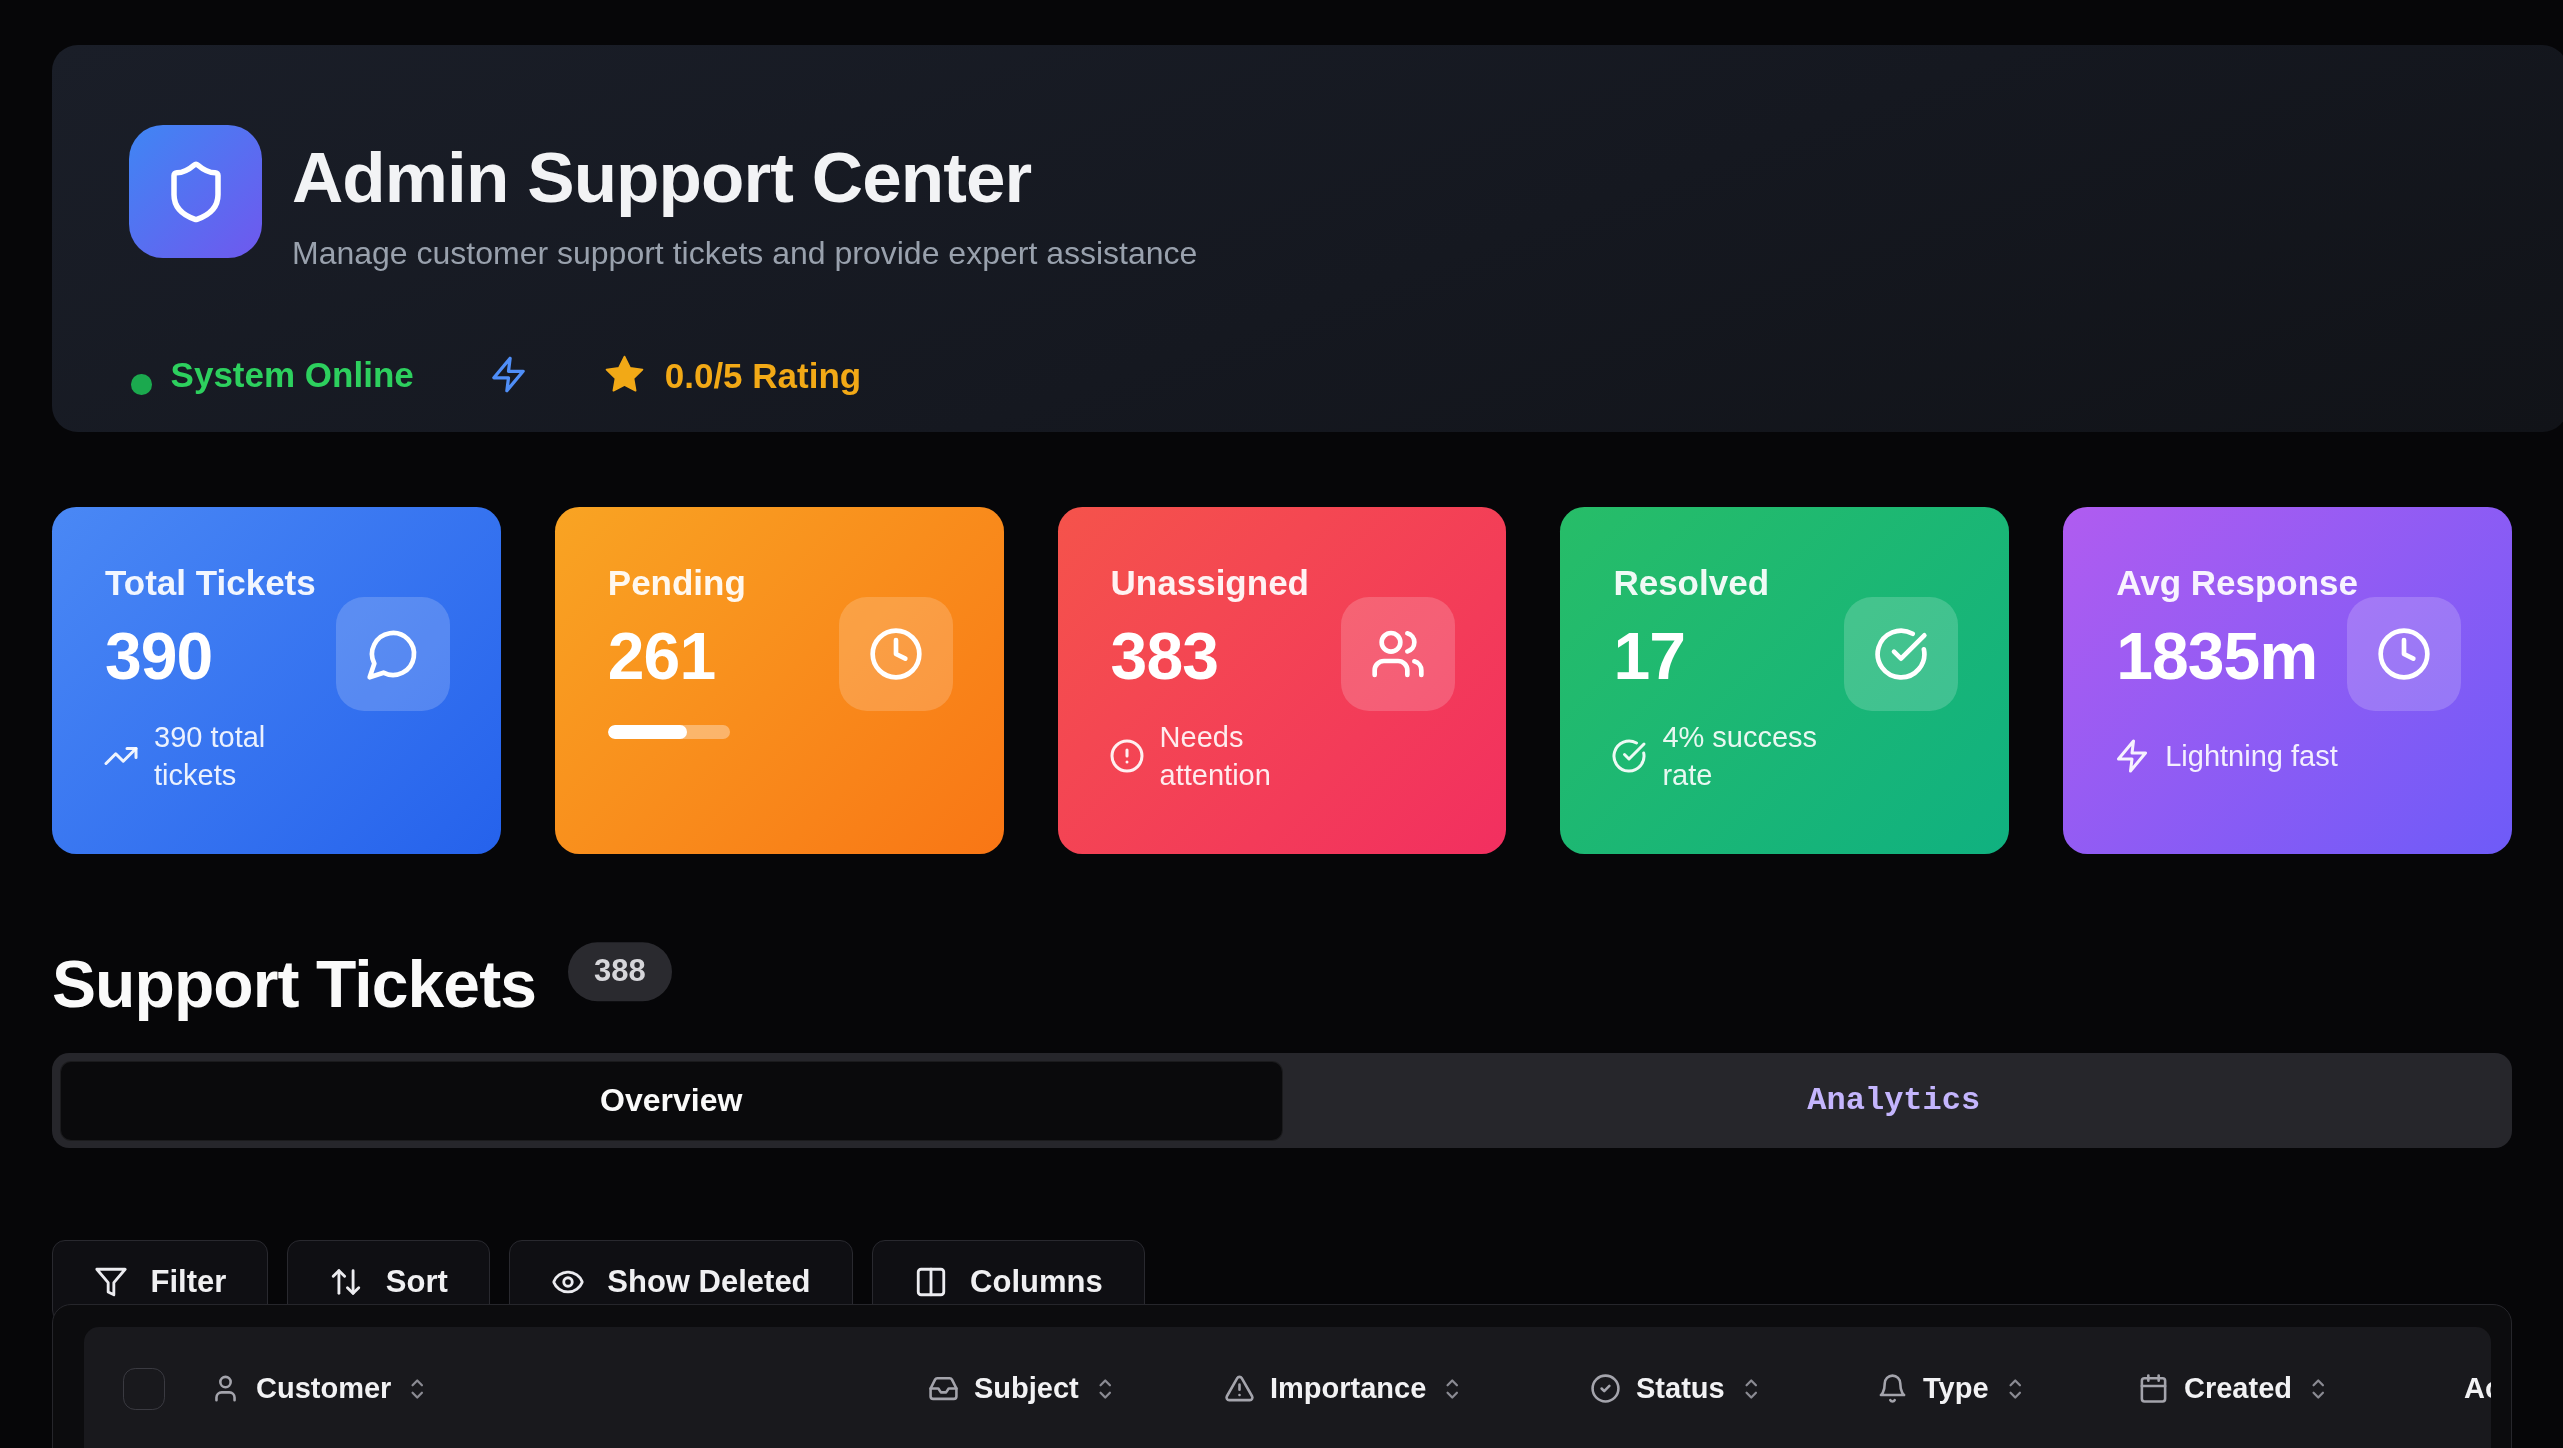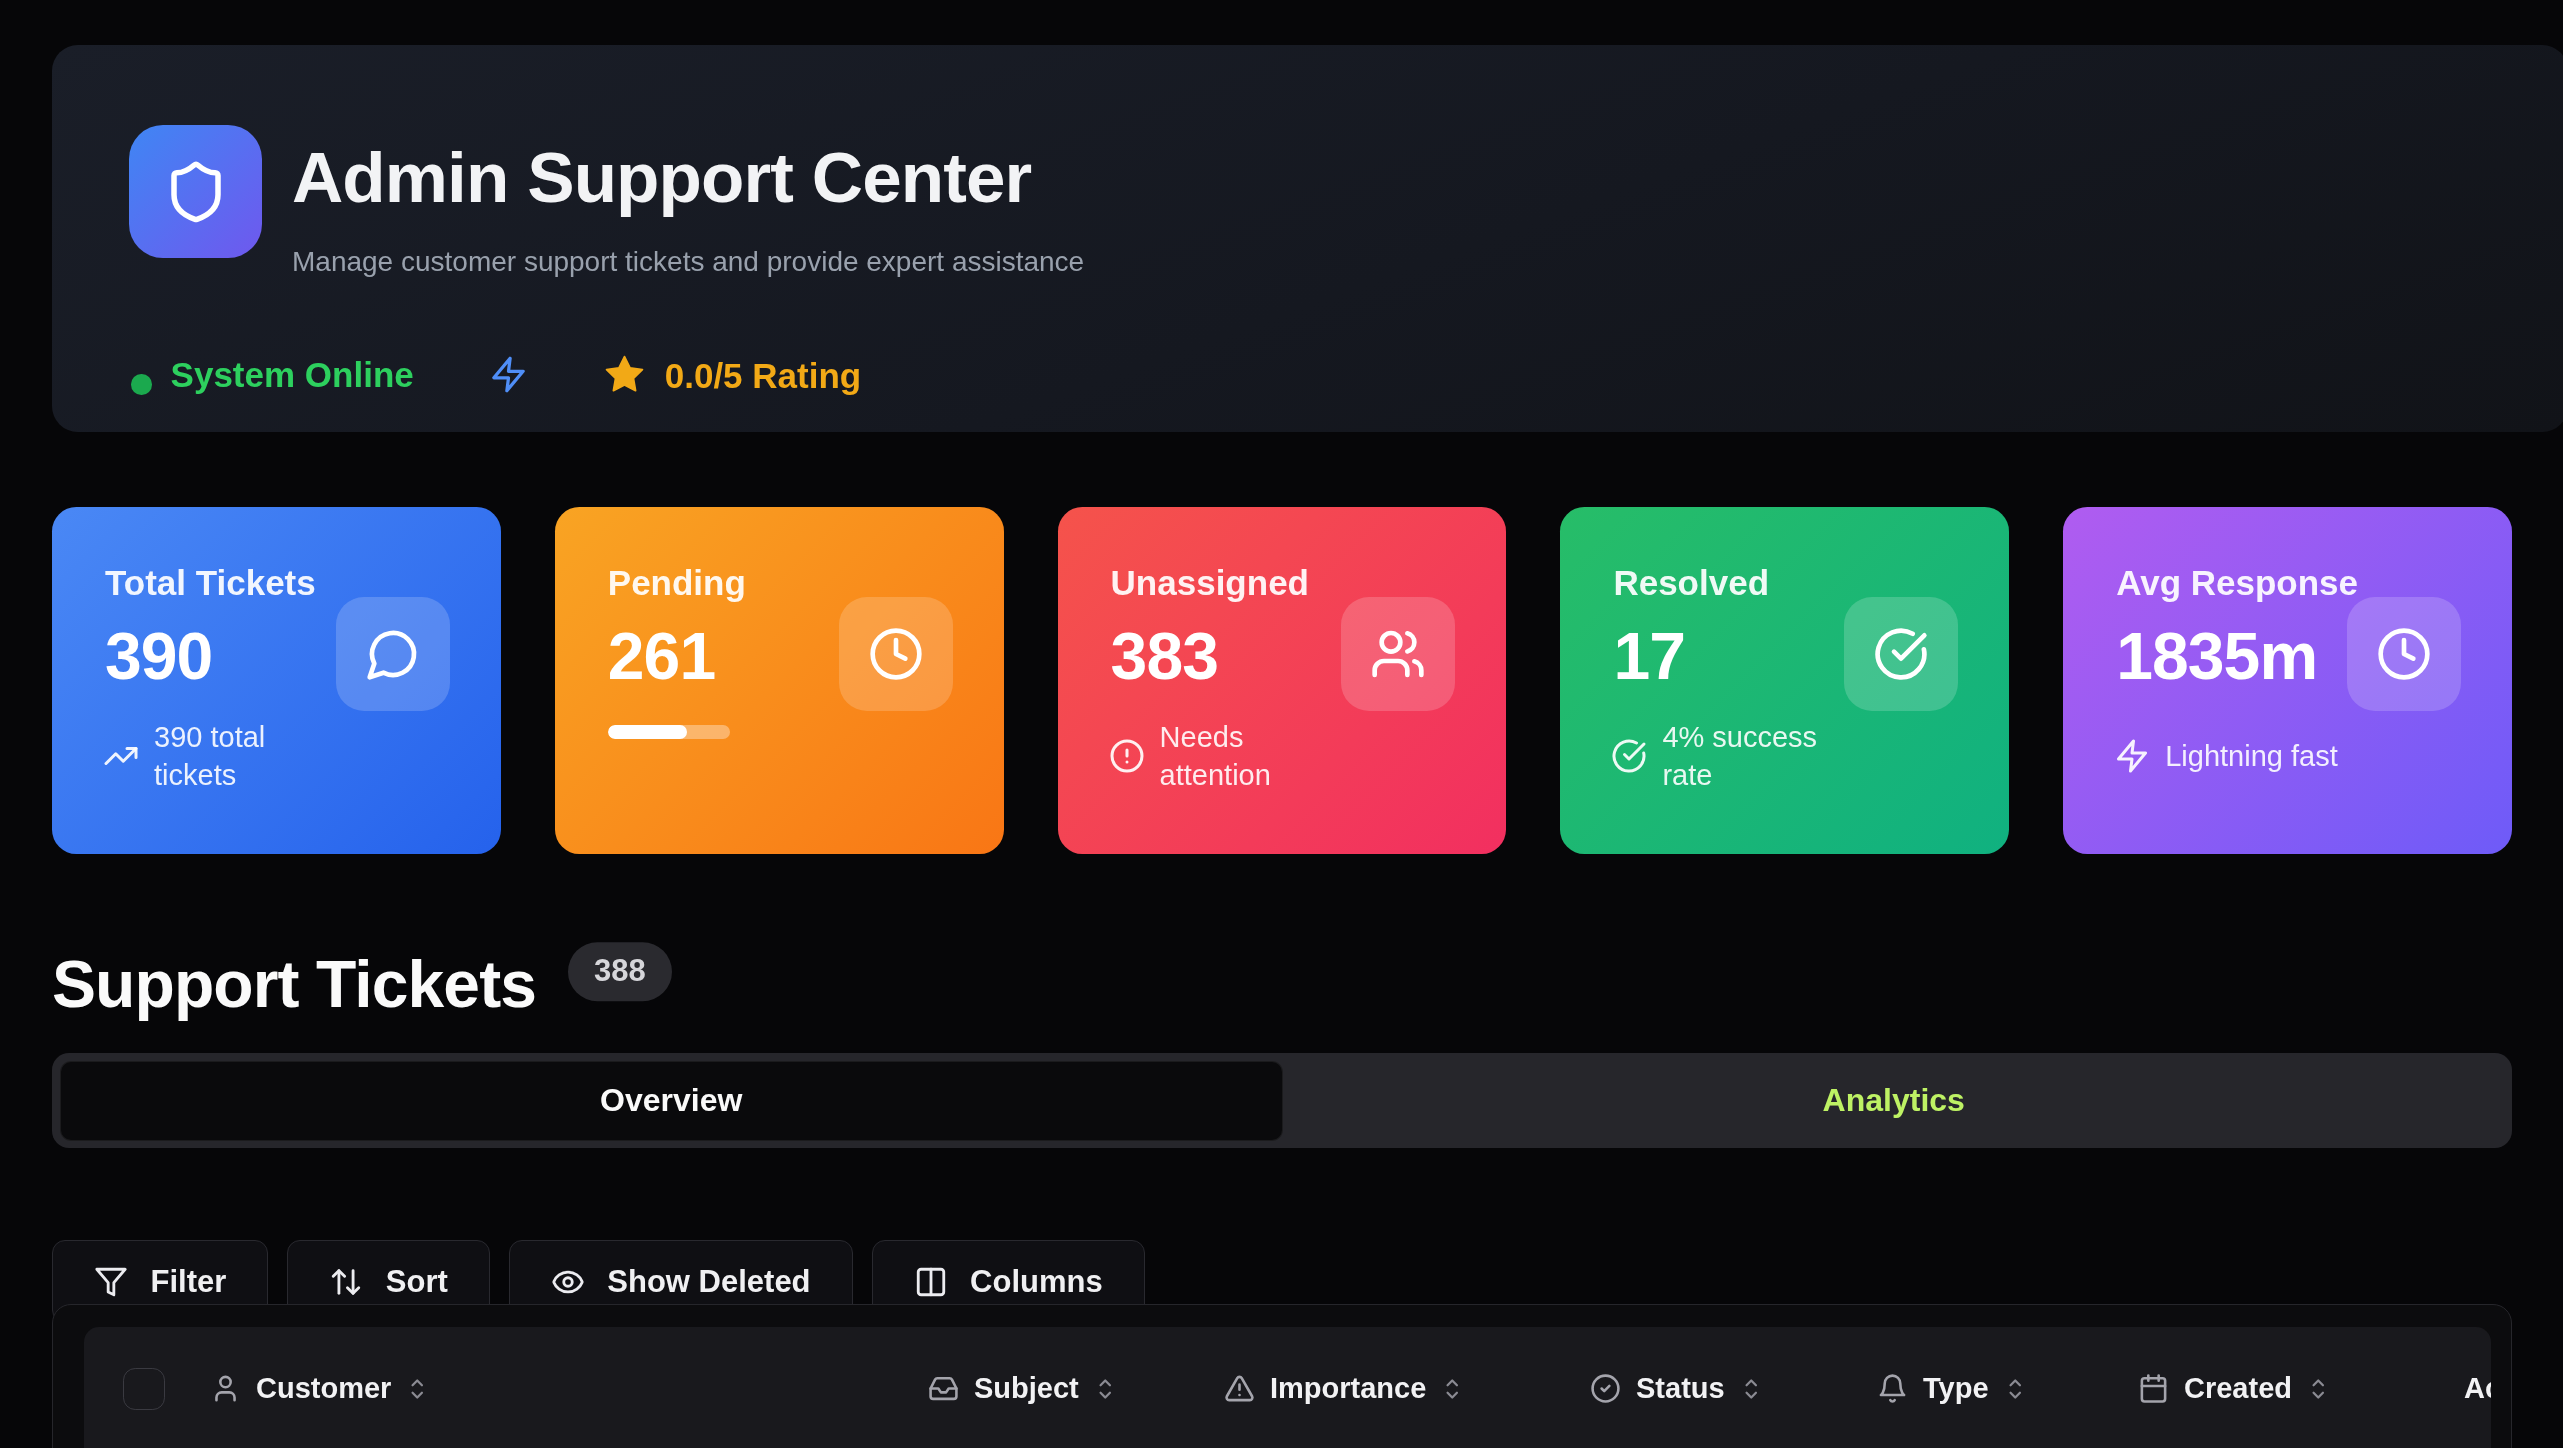--- a/index.html
+++ b/index.html
@@ -19,21 +19,21 @@
   }
   .app-icon-badge {
     position:absolute; left:77px; top:80px; width:133px; height:133px;
     border-radius:34px;
     background:linear-gradient(135deg,#3f86f4 0%, #6f58ee 100%);
     display:flex; align-items:center; justify-content:center;
   }
   .app-icon-badge svg { width:66px; height:66px; }
   .header-text { position:absolute; left:240px; top:92px; }
   .header-title { font-size:71px; font-weight:800; color:#f2f3f5; letter-spacing:-0.9px; }
-  .header-subtitle { font-size:28px; font-weight:400; color:#99a1ad; margin-top:28px; }
+  .header-subtitle { font-size:32px; font-weight:400; color:#99a1ad; margin-top:17px; }
   .status-row { position:absolute; left:79px; top:308px; display:flex; align-items:center; gap:75px; }
   .status-item { display:flex; align-items:flex-end; gap:19px; font-size:35px; font-weight:700; }
   .status-item svg { display:block; }
   .status-dot { width:20.6px; height:20.6px; border-radius:50%; background:#1ba94e; }
   .c-green { color:#2dd05e; }
   .c-blue  { color:#4f8ef7; }
   .c-amber { color:#f2a916; }
 
   
   .cards-row {
@@ -71,21 +71,21 @@
   }
 
   
   .tabs-bar {
     position:absolute; left:52px; top:1053px; width:2460px; height:95px;
     background:#26262b; border-radius:17px; padding:7.5px; display:flex;
   }
   .tab { flex:1; display:flex; align-items:center; justify-content:center;
     font-size:32px; border-radius:11.3px; }
   .tab.active { background:#0a0a0c; color:#fafafa; font-weight:700; border:0.9px solid rgba(255,255,255,.07); }
-  .tab.inactive { color:#bef264; font-weight:600; }
+  .tab.inactive { color:#c4b5fd; font-weight:600;font-family:Liberation Mono, monospace; }
 
   
   .toolbar { position:absolute; left:52px; top:1240px; display:flex; gap:19px; }
   .tool-btn {
     height:83px; display:flex; align-items:center; gap:22.5px; padding:0 41px;
     background:#0f0f13; border:1.9px solid #29292f; border-radius:13px;
     font-size:31px; font-weight:600; color:#f0f0f2;
   }
   .tool-btn svg { width:34px; height:34px; color:#ececf0; }
 

